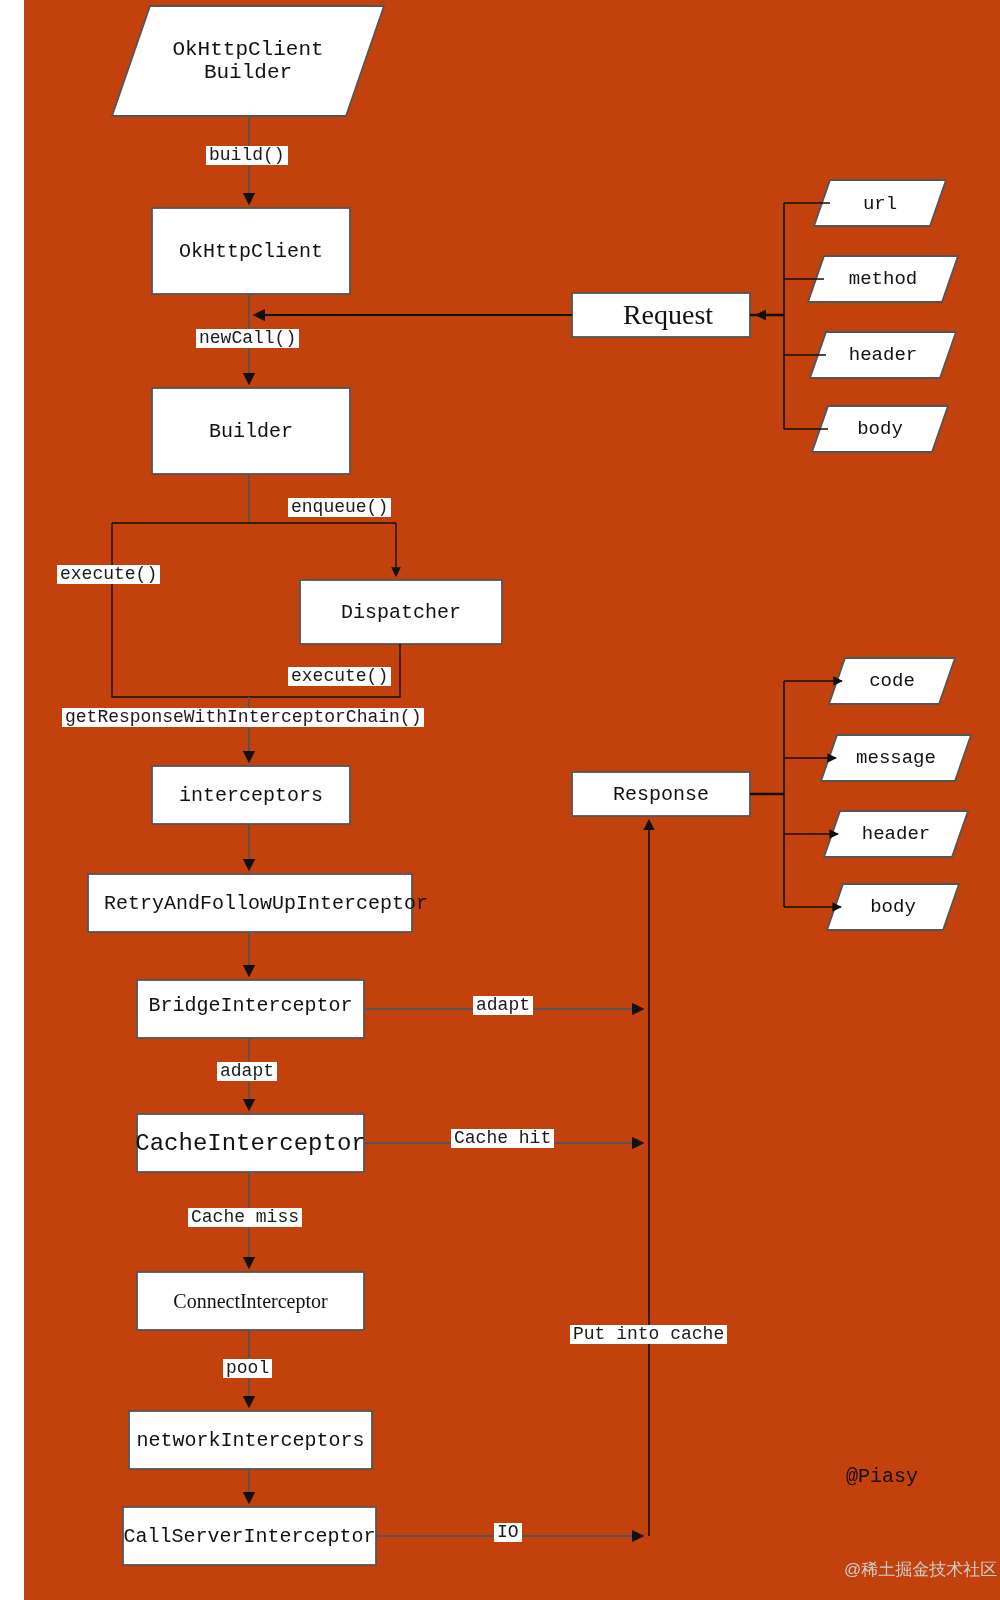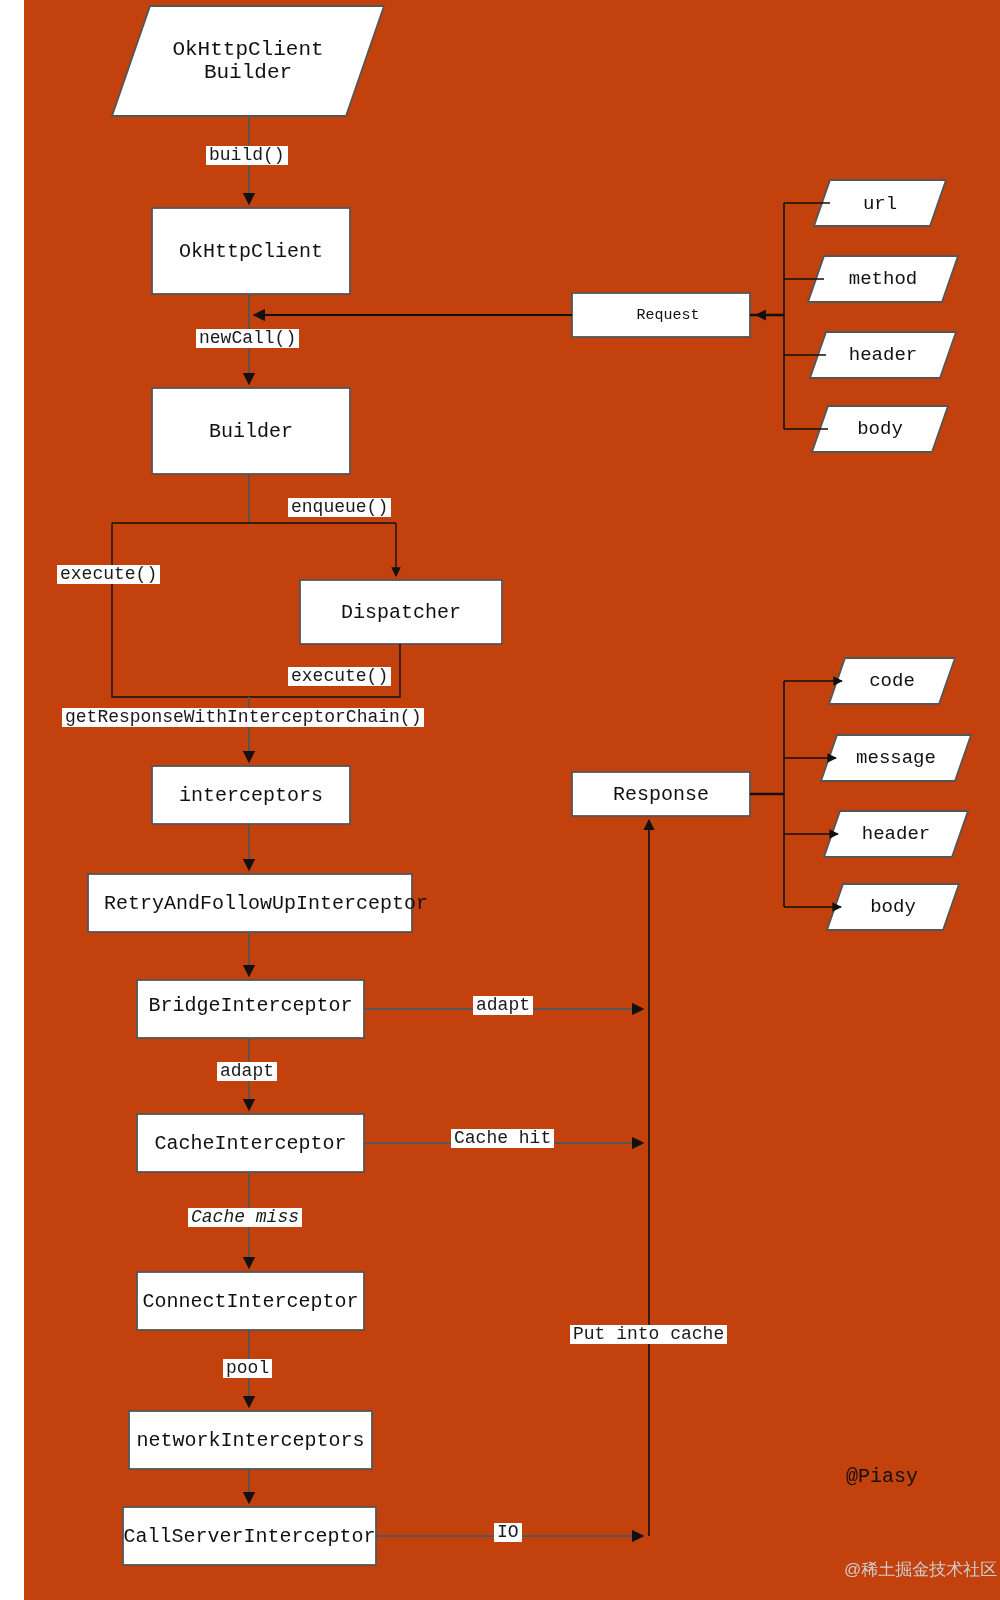--- a/index.html
+++ b/index.html
@@ -149,46 +149,46 @@
 
   <div id="labels-layer">
       <div class="node-label" style="left: 88px; top: 6px; width: 272px; height: 110px; font-size: 21px;">OkHttpClient
 Builder</div>
       <div class="node-label" style="left: 128px; top: 208px; width: 198px; height: 86px; font-size: 20px;">OkHttpClient</div>
       <div class="node-label" style="left: 128px; top: 388px; width: 198px; height: 86px; font-size: 20px;">Builder</div>
       <div class="node-label" style="left: 276px; top: 580px; width: 202px; height: 64px; font-size: 20px;">Dispatcher</div>
       <div class="node-label" style="left: 128px; top: 766px; width: 198px; height: 58px; font-size: 20px;">interceptors</div>
       <div class="node-label" style="left: 64px; top: 874px; width: 324px; height: 58px; font-size: 20px; padding-left: 16px;">RetryAndFollowUpInterceptor</div>
       <div class="node-label" style="left: 113px; top: 980px; width: 227px; height: 50px; font-size: 20px;">BridgeInterceptor</div>
-      <div class="node-label" style="left: 113px; top: 1114px; width: 227px; height: 58px; font-size: 20px;">CacheInterceptor</div>
-      <div class="node-label" style="left: 113px; top: 1272px; width: 227px; height: 58px; font-size: 20px;">ConnectInterceptor</div>
+      <div class="node-label" style="left: 113px; top: 1114px; width: 227px; height: 58px; font-size: 24px;">CacheInterceptor</div>
+      <div class="node-label" style="left: 113px; top: 1272px; width: 227px; height: 58px; font-size: 20px; font-family: Liberation Serif, serif;">ConnectInterceptor</div>
       <div class="node-label" style="left: 105px; top: 1411px; width: 243px; height: 58px; font-size: 20px;">networkInterceptors</div>
       <div class="node-label" style="left: 99px; top: 1507px; width: 253px; height: 58px; font-size: 20px;">CallServerInterceptor</div>
-      <div class="node-label" style="left: 548px; top: 293px; width: 192px; height: 44px; font-size: 15px;">Request</div>
+      <div class="node-label" style="left: 548px; top: 293px; width: 192px; height: 44px; font-size: 28px; font-family: Liberation Serif, serif;">Request</div>
       <div class="node-label" style="left: 790px; top: 180px; width: 132px; height: 48px; font-size: 19px;">url</div>
       <div class="node-label" style="left: 784px; top: 256px; width: 150px; height: 46px; font-size: 19px;">method</div>
       <div class="node-label" style="left: 786px; top: 332px; width: 146px; height: 46px; font-size: 19px;">header</div>
       <div class="node-label" style="left: 788px; top: 406px; width: 136px; height: 46px; font-size: 19px;">body</div>
       <div class="node-label" style="left: 548px; top: 772px; width: 178px; height: 44px; font-size: 20px;">Response</div>
       <div class="node-label" style="left: 805px; top: 658px; width: 126px; height: 46px; font-size: 19px; text-align: center;">code</div>
       <div class="node-label" style="left: 797px; top: 735px; width: 150px; height: 46px; font-size: 19px;">message</div>
       <div class="node-label" style="left: 800px; top: 811px; width: 144px; height: 46px; font-size: 19px;">header</div>
       <div class="node-label" style="left: 803px; top: 884px; width: 132px; height: 46px; font-size: 19px;">body</div>
     </div>
   <div id="edge-labels-layer">
       <div class="edge-label" style="left: 182px; top: 146px; font-size: 18px;">build()</div>
       <div class="edge-label" style="left: 172px; top: 329px; font-size: 18px;">newCall()</div>
       <div class="edge-label" style="left: 264px; top: 498px; font-size: 18px;">enqueue()</div>
       <div class="edge-label" style="left: 33px; top: 565px; font-size: 18px;">execute()</div>
       <div class="edge-label" style="left: 264px; top: 667px; font-size: 18px;">execute()</div>
       <div class="edge-label" style="left: 38px; top: 708px; font-size: 18px;">getResponseWithInterceptorChain()</div>
       <div class="edge-label" style="left: 449px; top: 996px; font-size: 18px;">adapt</div>
       <div class="edge-label" style="left: 193px; top: 1062px; font-size: 18px;">adapt</div>
       <div class="edge-label" style="left: 427px; top: 1129px; font-size: 18px;">Cache hit</div>
-      <div class="edge-label" style="left: 164px; top: 1208px; font-size: 18px; font-style: italic;">Cache miss</div>
+      <div class="edge-label" style="left: 164px; top: 1208px; font-size: 18px;">Cache miss</div>
       <div class="edge-label" style="left: 199px; top: 1359px; font-size: 18px;">pool</div>
       <div class="edge-label" style="left: 546px; top: 1325px; font-size: 18px;">Put into cache</div>
       <div class="edge-label" style="left: 470px; top: 1523px; font-size: 18px;">IO</div>
     </div>
 
   <div class="signature" style="left: 822px; top: 1465px; font-size: 20px;">@Piasy</div>
   <div class="watermark" style="left: 820px; top: 1558px; font-size: 17px; color: rgb(207, 207, 207);">@稀土掘金技术社区</div>
 
 </div>
 

